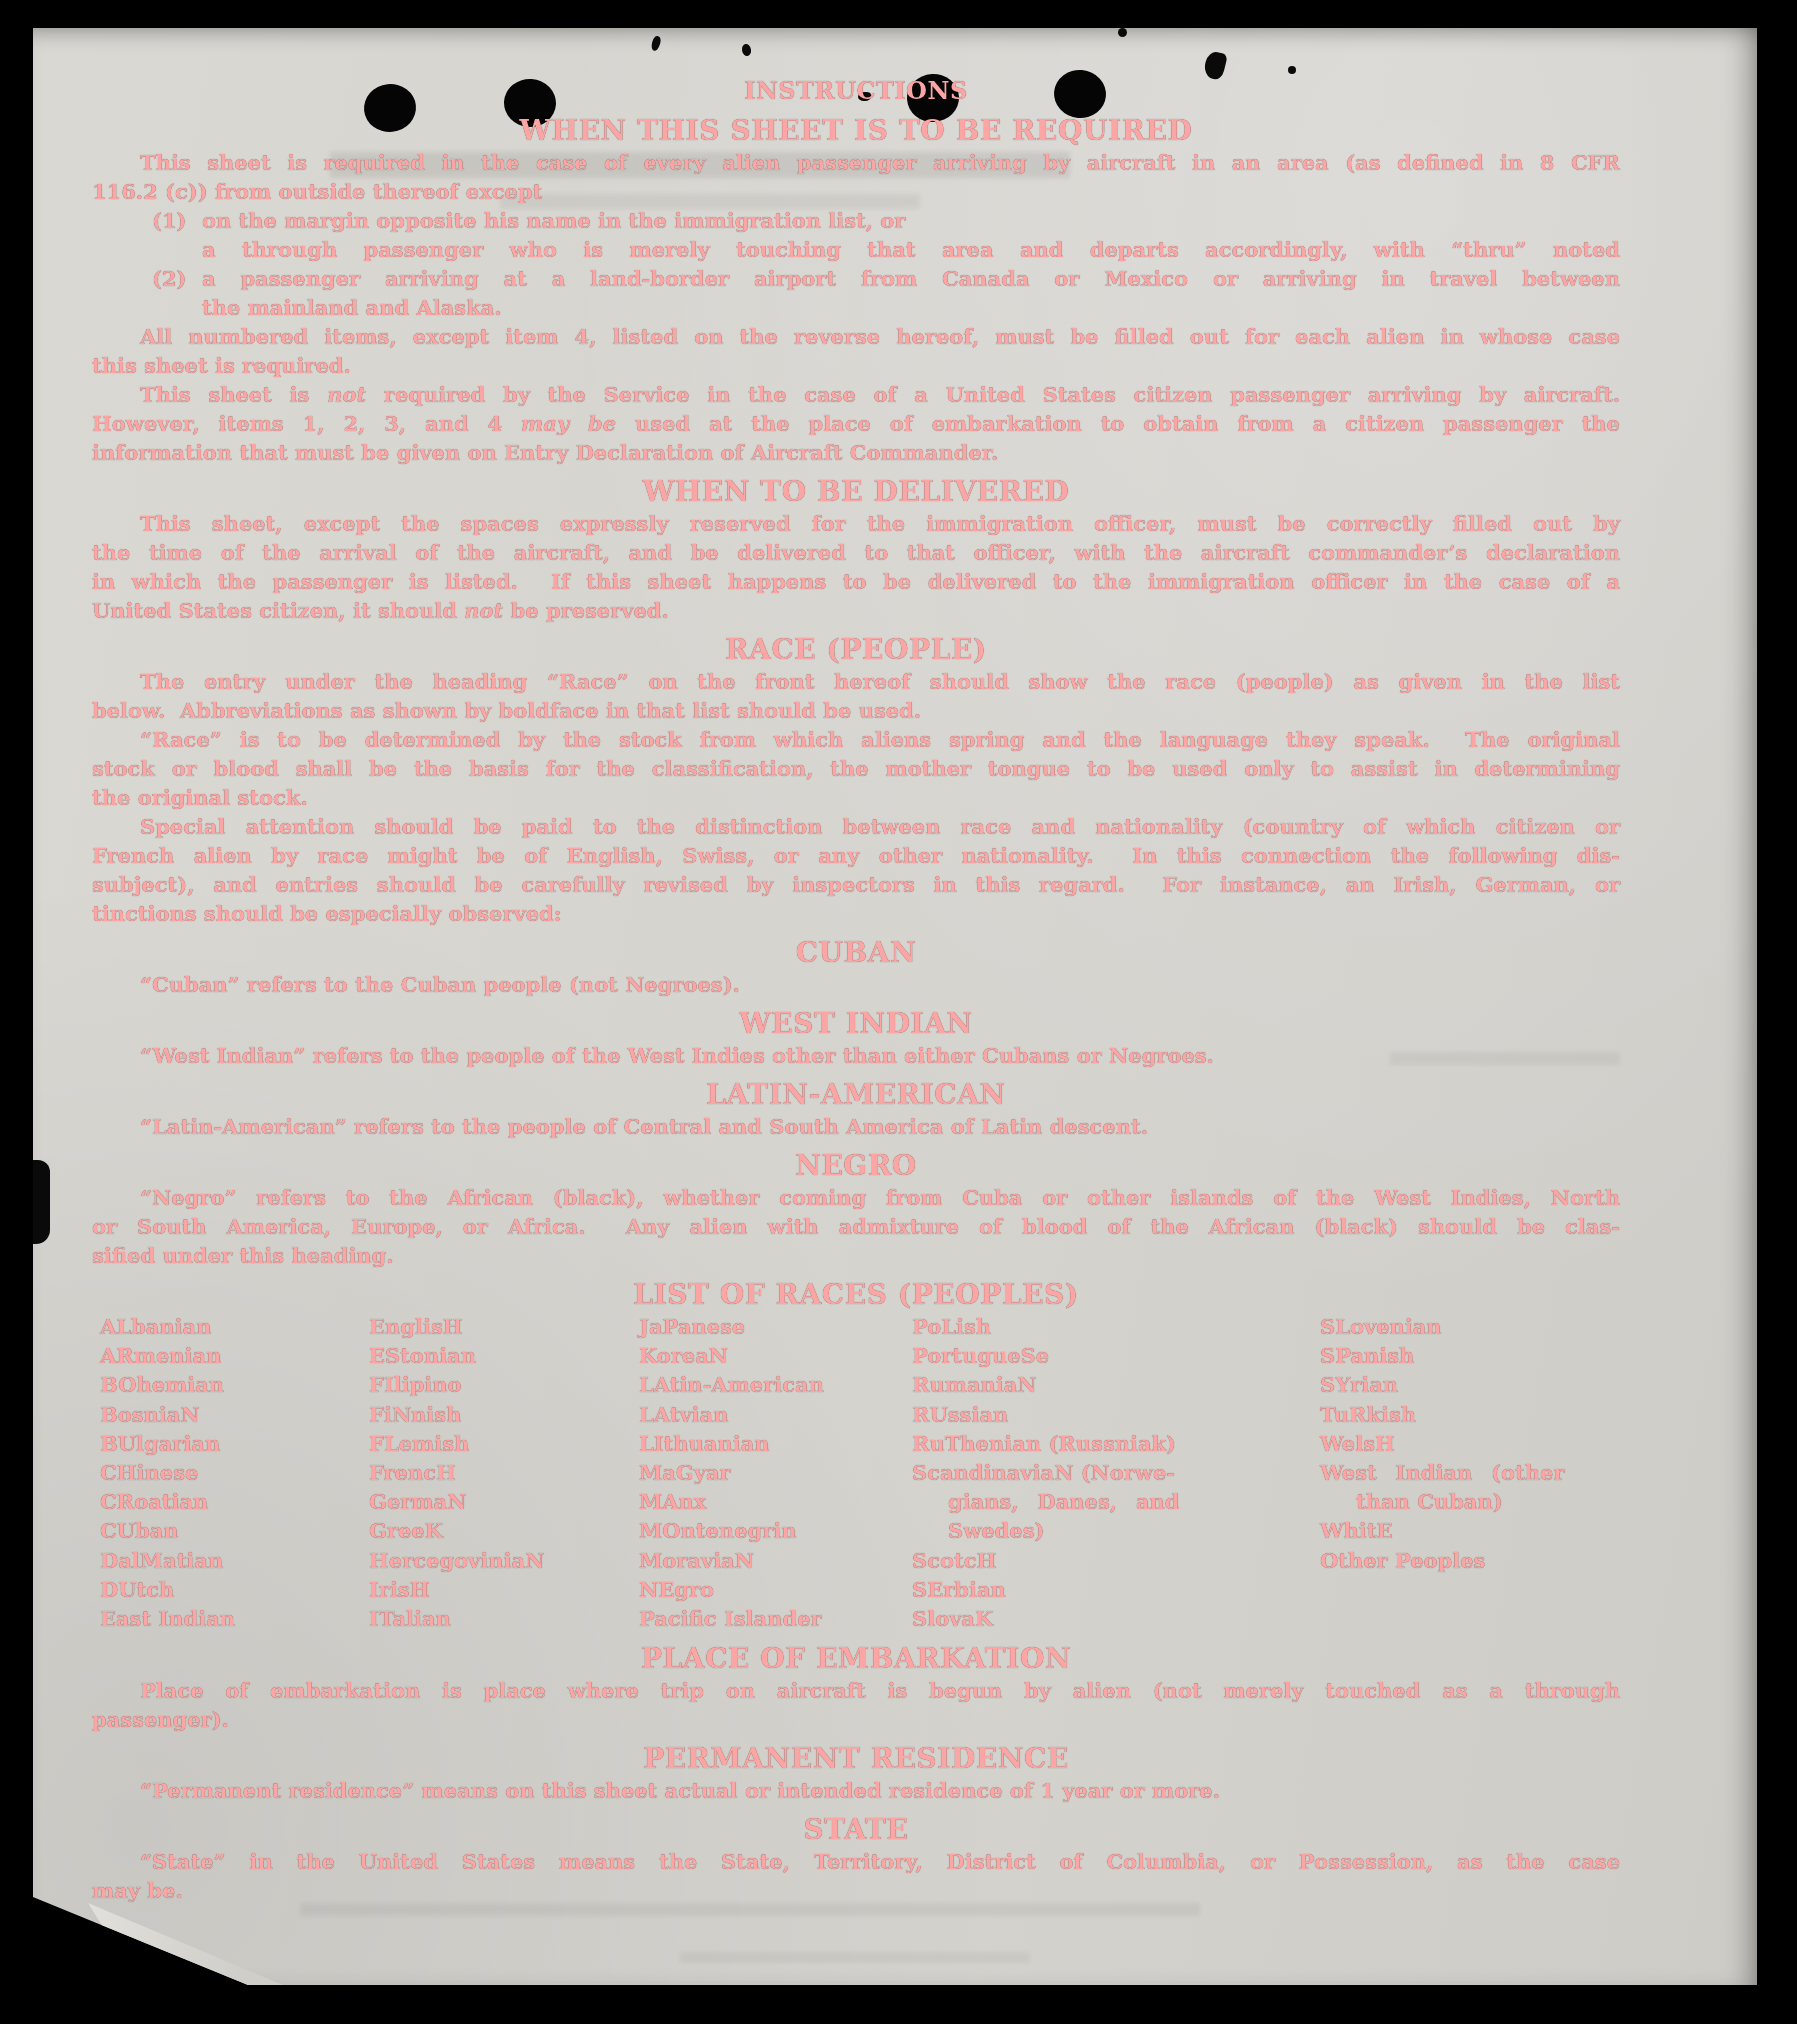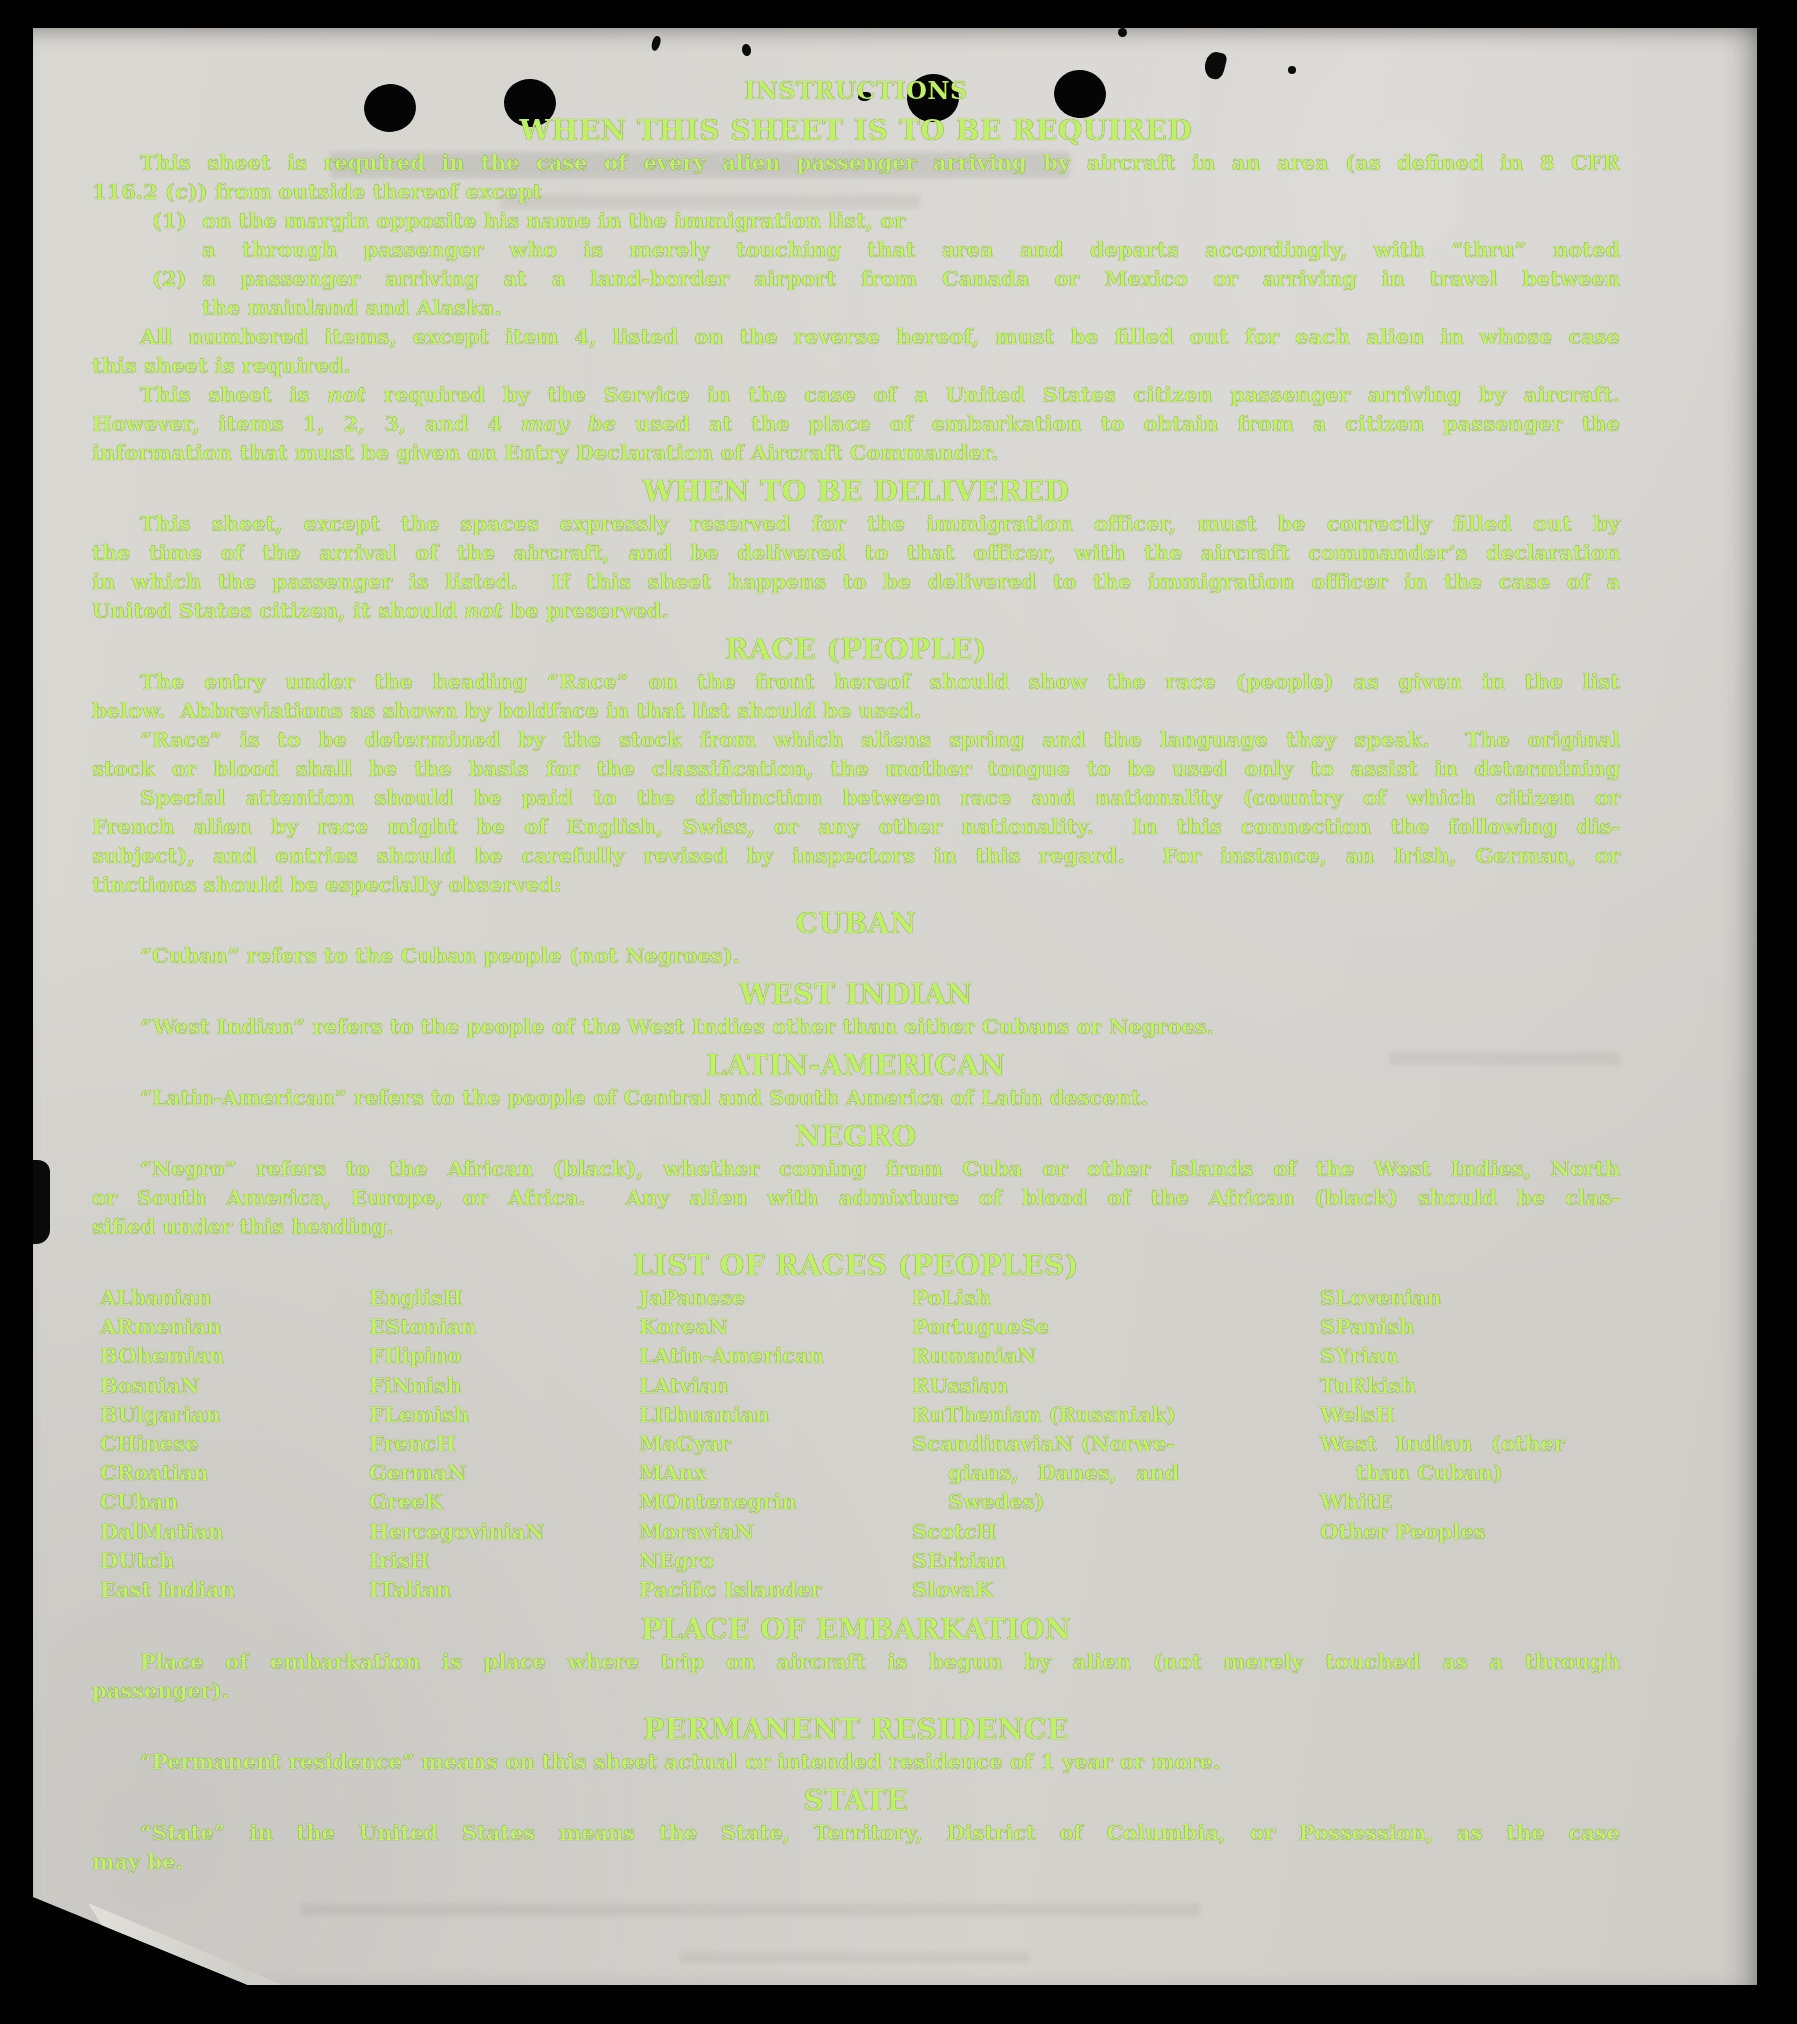--- a/index.html
+++ b/index.html
@@ -21,21 +21,21 @@
     position:absolute;left:55px;bottom:0;width:195px;height:82px;
     background:linear-gradient(115deg,#e2e0db 0%,#d0cec9 80%);
     clip-path:polygon(0 0,100% 100%,26% 100%);
     filter:drop-shadow(-2px -2px 2px rgba(0,0,0,.25));
   }
   .punch-hole{position:absolute;background:#050505;border-radius:50%;}
   .mark{position:absolute;background:#0a0a0a;}
   .smudge{position:absolute;background:#2a2722;filter:blur(2px);}
   .content{
     position:absolute;left:92px;top:76px;width:1528px;
-    color:#bef264;
+    color:#fca5a5;
     font-weight:bold;
     text-shadow:0 0 .7px rgba(23,19,14,.75);
   }
   .title{
     font-size:24px;line-height:30px;text-align:center;letter-spacing:.5px;margin-bottom:3px;
   }
   .h{
     font-size:28px;line-height:27px;text-align:center;letter-spacing:.6px;margin:11px 0 4px;
   }
   .para{margin:0;}
@@ -118,20 +118,21 @@
         <div class="line">United States citizen, it should <i>not</i> be preserved.</div>
       </div>
       <div class="h">RACE (PEOPLE)</div>
       <div class="para">
         <div class="line j first">The entry under the heading “Race” on the front hereof should show the race (people) as given in the list</div>
         <div class="line">below.&nbsp; Abbreviations as shown by <b>boldface</b> in that list should be used.</div>
       </div>
       <div class="para">
         <div class="line j first">“Race” is to be determined by the stock from which aliens spring and the language they speak.&nbsp; The original</div>
         <div class="line j">stock or blood shall be the basis for the classification, the mother tongue to be used only to assist in determining</div>
+        <div class="line">the original stock.</div>
       </div>
       <div class="para">
         <div class="line j first">Special attention should be paid to the distinction between race and nationality (country of which citizen or</div>
         <div class="line j">French alien by race might be of English, Swiss, or any other nationality.&nbsp; In this connection the following dis-</div>
         <div class="line j">subject), and entries should be carefully revised by inspectors in this regard.&nbsp; For instance, an Irish, German, or</div>
         <div class="line">tinctions should be especially observed:</div>
       </div>
       <div class="h">CUBAN</div>
       <div class="para">
         <div class="line first">“Cuban” refers to the Cuban people (not Negroes).</div>

